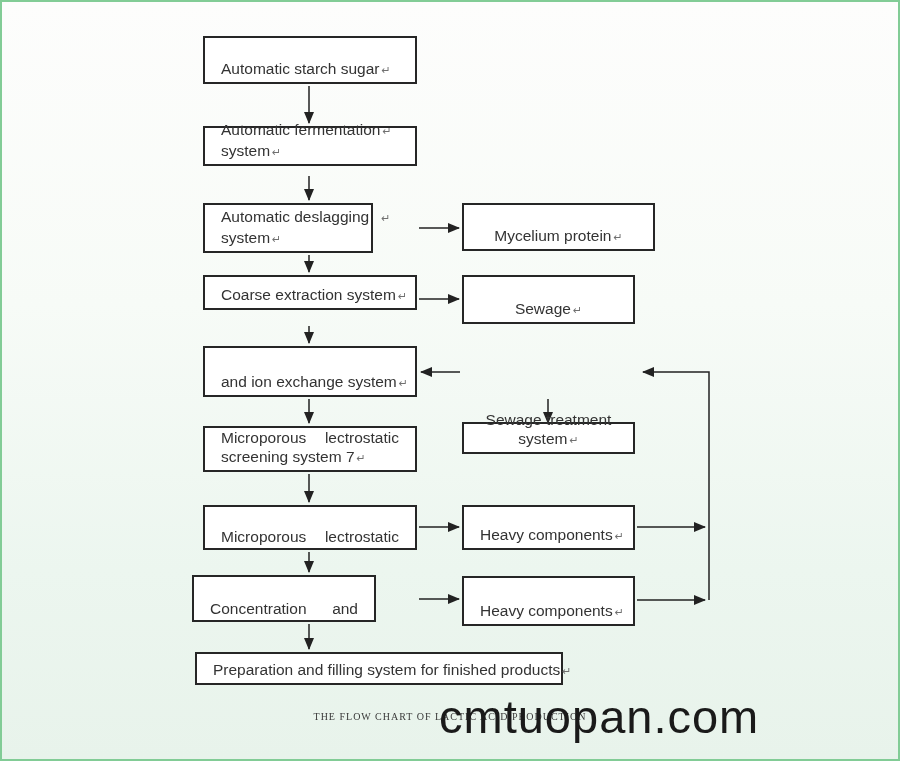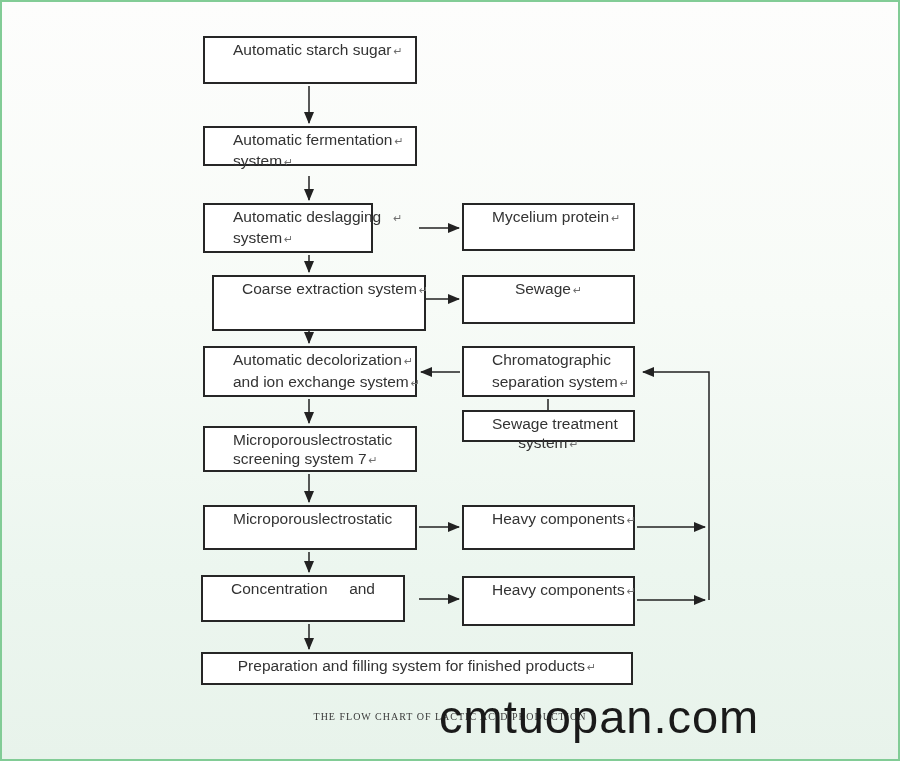--- a/index.html
+++ b/index.html
@@ -4,22 +4,22 @@
 <style>
   html,body{margin:0;padding:0;background:#fff;}
   .canvas{
     position:relative;width:900px;height:761px;box-sizing:border-box;
     border:2px solid #82cc96;overflow:hidden;
     background:linear-gradient(180deg,#fdfdfc 0%,#f7fbf7 40%,#ecf6ef 75%,#e8f3eb 100%);
     font-family:"Liberation Sans",sans-serif;
   }
   .node{
     position:absolute;box-sizing:border-box;background:#fff;
-    border:2px solid #262626;display:flex;flex-direction:column;justify-content:space-between;
-    font-size:15.5px;line-height:19px;color:#333;padding:2px 28px;
+    border:2px solid #262626;display:flex;flex-direction:column;justify-content:flex-end;
+    font-size:15.5px;line-height:19px;color:#333;padding:2px 16px;
   }
   .node.left{align-items:flex-start;text-align:left;}
   .node.center{align-items:center;text-align:center;}
   .line{white-space:pre;width:100%;}
   .line.just{display:flex;justify-content:space-between;}
   .line.indent{padding-left:11px;box-sizing:border-box;}
   .ret{
     font-family:"DejaVu Sans",sans-serif;font-size:11px;color:#707070;
     margin-left:2px;white-space:normal;
   }
@@ -74,60 +74,55 @@
   <div class="node left" style="left:201px;top:124px;width:214px;height:40px">
     <div class="line"><span>Automatic fermentation</span><span class="ret">↵</span></div>
     <div class="line"><span>system</span><span class="ret">↵</span></div>
   </div>
 
   <div class="node left" style="left:201px;top:201px;width:170px;height:50px">
     <div class="line"><span>Automatic deslagging</span><span class="ret gap">↵</span></div>
     <div class="line"><span>system</span><span class="ret">↵</span></div>
   </div>
 
-  <div class="node left" style="left:210px;top:273px;width:214px;height:56px">
+  <div class="node left" style="left:201px;top:273px;width:214px;height:35px">
     <div class="line"><span>Coarse extraction system</span><span class="ret">↵</span></div>
   </div>
 
   <div class="node left" style="left:201px;top:344px;width:214px;height:51px">
-    <div class="line"><span>Automatic decolorization</span><span class="ret">↵</span></div>
     <div class="line"><span>and ion exchange system</span><span class="ret">↵</span></div>
   </div>
 
   <div class="node left" style="left:201px;top:424px;width:214px;height:46px">
     <div class="line just"><span>Microporous</span><span>lectrostatic</span></div>
     <div class="line"><span>screening system 7</span><span class="ret">↵</span></div>
   </div>
 
   <div class="node left" style="left:201px;top:503px;width:214px;height:45px">
     <div class="line just"><span>Microporous</span><span>lectrostatic</span></div>
   </div>
 
-  <div class="node left" style="left:199px;top:573px;width:204px;height:47px">
+  <div class="node left" style="left:190px;top:573px;width:184px;height:47px">
     <div class="line just"><span>Concentration</span><span>and</span></div>
   </div>
 
-  <div class="node center" style="left:199px;top:650px;width:432px;height:33px">
+  <div class="node center" style="left:193px;top:650px;width:368px;height:33px">
     <div class="line"><span>Preparation and filling system for finished products</span><span class="ret">↵</span></div>
   </div>
 
-  <div class="node center" style="left:460px;top:201px;width:173px;height:48px">
+  <div class="node center" style="left:460px;top:201px;width:193px;height:48px">
     <div class="line"><span>Mycelium protein</span><span class="ret">↵</span></div>
   </div>
 
   <div class="node center" style="left:460px;top:273px;width:173px;height:49px">
     <div class="line"><span>Sewage</span><span class="ret">↵</span></div>
   </div>
 
-  <div class="node center" style="left:460px;top:344px;width:173px;height:51px">
-    <div class="line"><span>Chromatographic</span></div>
-    <div class="line"><span>separation system</span><span class="ret">↵</span></div>
-  </div>
 
-  <div class="node center" style="left:460px;top:408px;width:173px;height:32px">
+  <div class="node center" style="left:460px;top:420px;width:173px;height:32px">
     <div class="line"><span>Sewage treatment</span></div>
     <div class="line"><span>system</span><span class="ret">↵</span></div>
   </div>
 
   <div class="node center" style="left:460px;top:503px;width:173px;height:45px">
     <div class="line"><span>Heavy components</span><span class="ret">↵</span></div>
   </div>
 
   <div class="node center" style="left:460px;top:574px;width:173px;height:50px">
     <div class="line"><span>Heavy components</span><span class="ret">↵</span></div>

